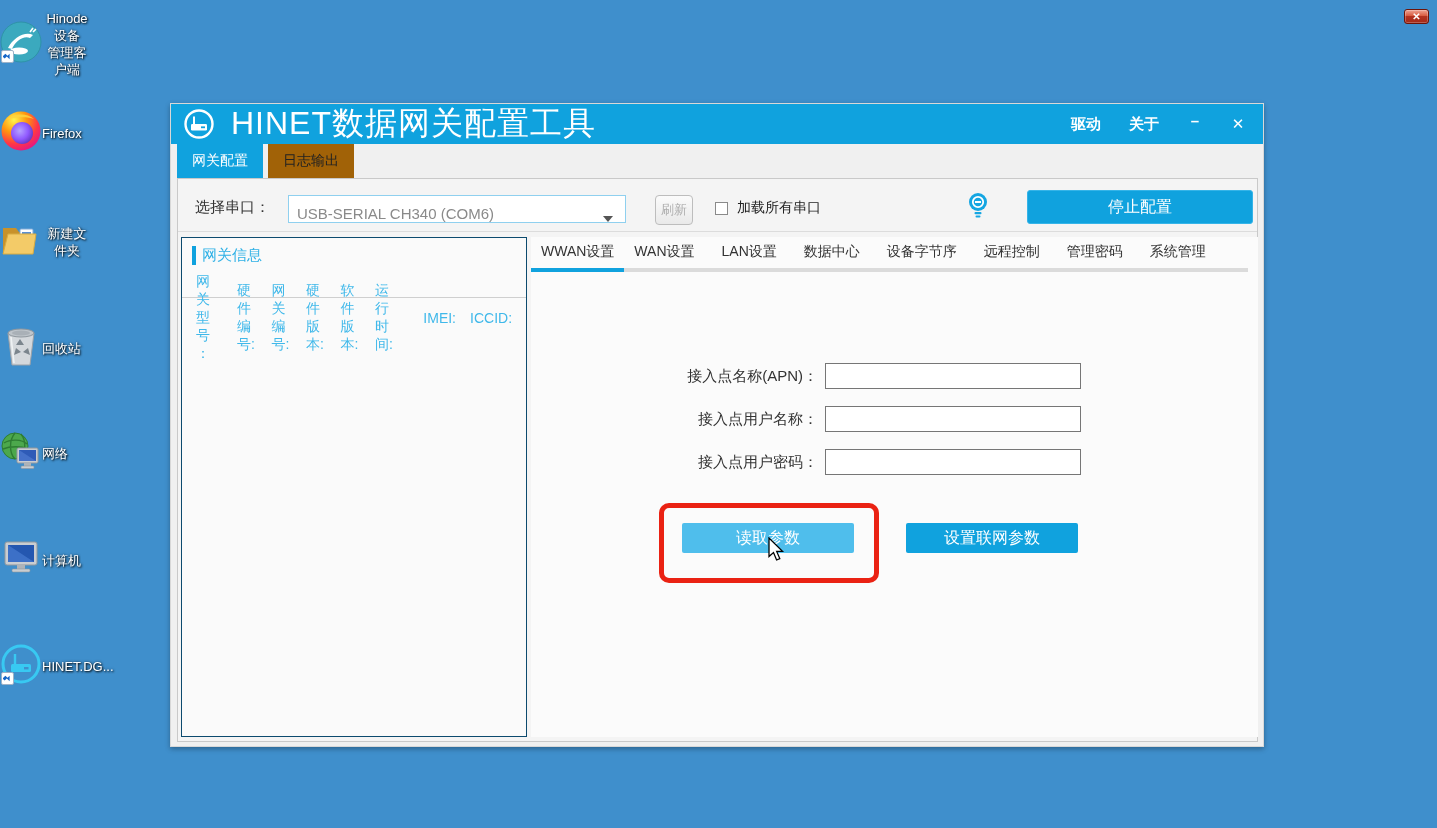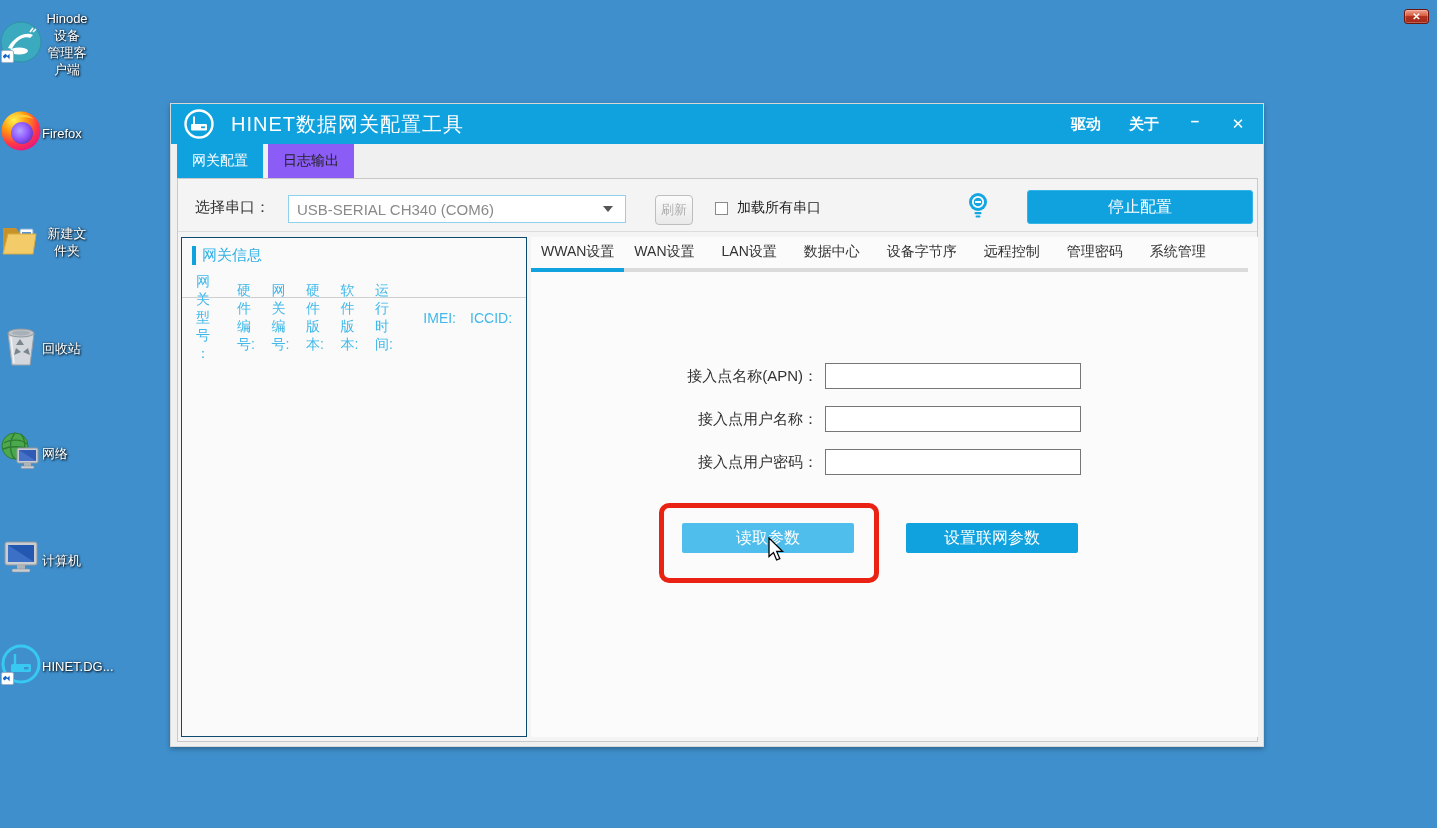--- a/index.html
+++ b/index.html
@@ -24,39 +24,39 @@
               border:1px solid #6E1408; border-radius:3px; box-shadow:0 0 0 1px rgba(255,255,255,.25) inset;
               color:#fff; font-size:10px; font-weight:bold; line-height:13px; text-align:center; cursor:pointer; }
 
   
   .window { position:absolute; left:170px; top:103px; width:1094px; height:644px;
             background:#F0F0F0; border:1px solid #D8D8D8; box-shadow:0 2px 5px rgba(0,0,0,.3); }
 
   .titlebar { position:absolute; left:0; top:0; right:0; height:40px; background:#10A2DE;
               display:flex; align-items:center; color:#fff; }
   .titlebar .app-icon { margin-left:12px; width:32px; height:32px; }
-  .titlebar .title { margin-left:16px; font-size:20px; letter-spacing:1px; }
+  .titlebar .title { margin-left:16px; font-size:32px; letter-spacing:1px; }
   .tb-right { margin-left:auto; display:flex; align-items:center; }
   .tb-link { font-size:15px; font-weight:bold; color:#fff; margin-right:28px; cursor:pointer; }
   .tb-min { width:16px; text-align:center; margin-right:26px; cursor:pointer; font-size:15px; font-weight:bold; position:relative; top:-4px; }
   .tb-close { width:18px; text-align:center; margin-right:16px; cursor:pointer; font-size:15px; }
 
   .tabrow { position:absolute; left:6px; top:40px; height:34px; display:flex; }
   .main-tab { height:34px; padding:0 15px; font-size:14px; line-height:33px; cursor:pointer; }
   .main-tab.active { background:#10A2DE; color:#fff; }
-  .main-tab.inactive { background:#8b5cf6; color:#222; margin-left:5px; }
+  .main-tab.inactive { background:#a16207; color:#222; margin-left:5px; }
 
   .content { position:absolute; left:6px; top:74px; width:1081px; height:564px;
              border:1px solid #C9C9C9; background:#F4F4F4; }
 
   
   .port-row { position:absolute; left:0; top:0; right:0; height:53px; border-bottom:1px solid #DCDCDC; }
   .port-label { position:absolute; left:17px; top:19px; font-size:15px; color:#333; }
   .port-select { position:absolute; left:110px; top:16px; width:338px; height:28px; background:#fff;
-                 border:1px solid #8FD0EF; display:flex; align-items:center; cursor:pointer; }
+                 border:1px solid #8FD0EF; display:flex; align-items:flex-end; cursor:pointer; }
   .port-select .val { margin-left:8px; font-size:15px; color:#8A8A8A; }
   .port-select .arrow { margin-left:auto; margin-right:12px; width:0; height:0;
                         border-left:5px solid transparent; border-right:5px solid transparent; border-top:6px solid #555; }
   .refresh-btn { position:absolute; left:477px; top:16px; width:38px; height:30px;
                  background:linear-gradient(#FBFBFB,#E9E9E9); border:1px solid #BDBDBD; border-radius:4px;
                  font-size:13px; color:#ADADAD; text-align:center; line-height:28px; cursor:default; }
   .chk { position:absolute; left:537px; top:23px; width:13px; height:13px; background:#fff; border:1px solid #8A8A8A; cursor:pointer; }
   .chk-label { position:absolute; left:559px; top:20px; font-size:14px; color:#222; }
   .bulb { position:absolute; left:789px; top:13px; width:22px; height:28px; }
   .stop-btn { position:absolute; left:849px; top:11px; width:226px; height:34px; background:#10A2DE;

